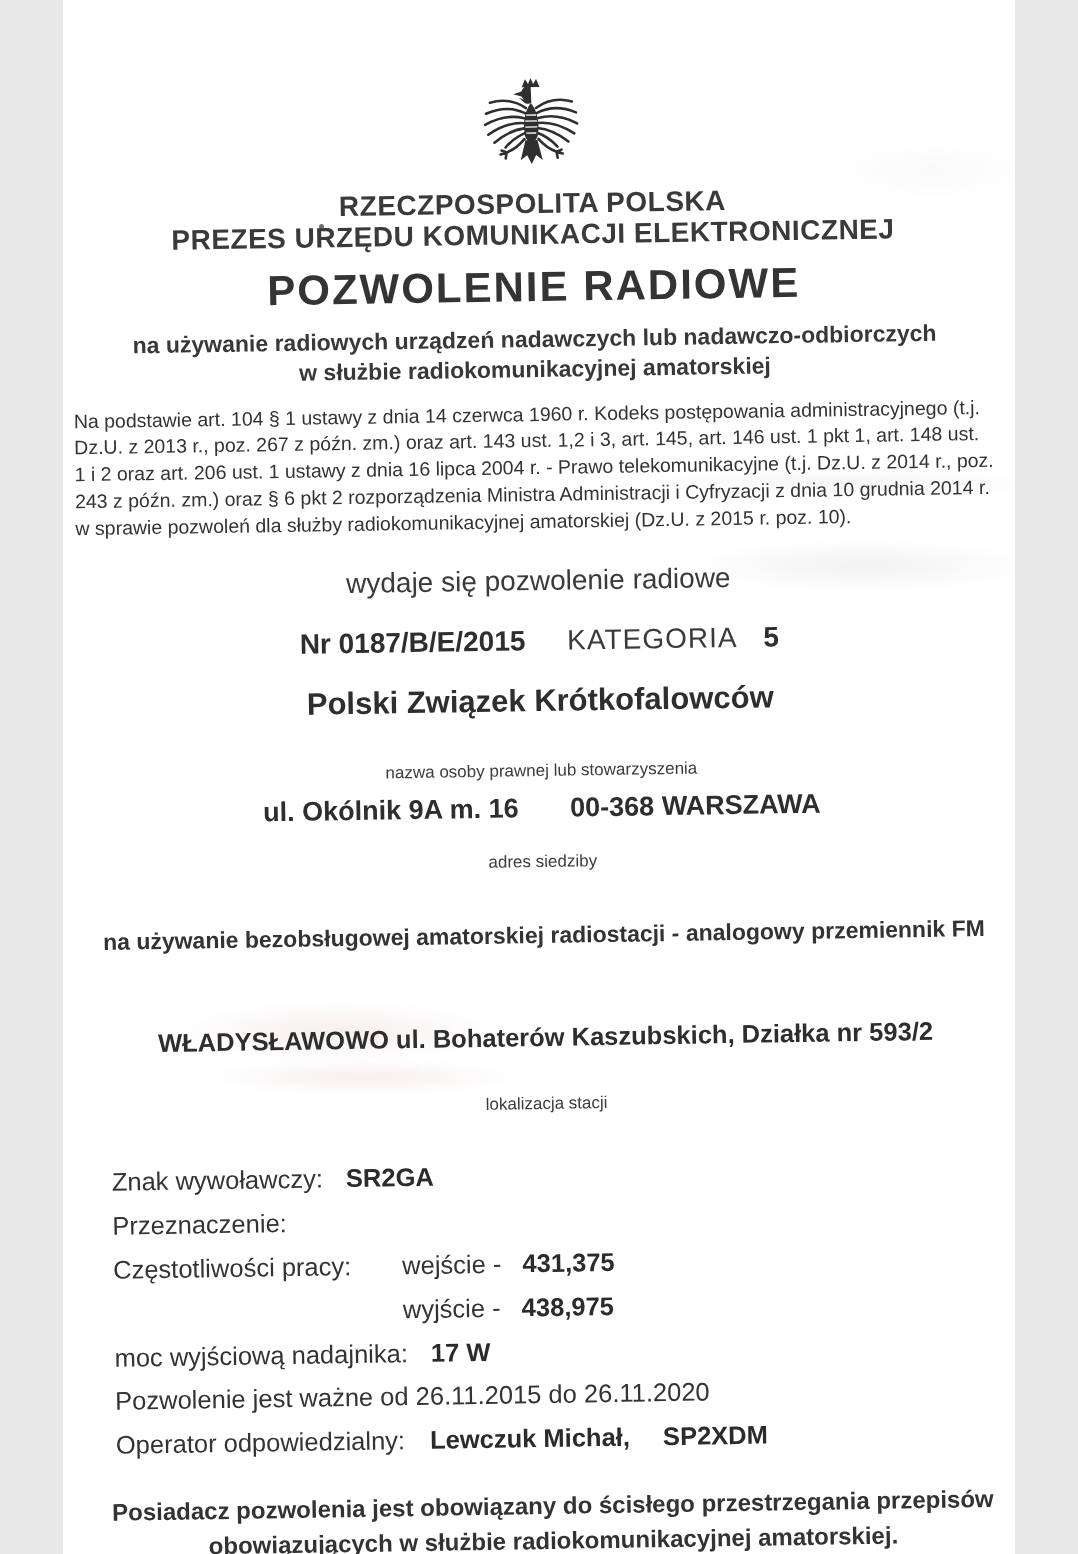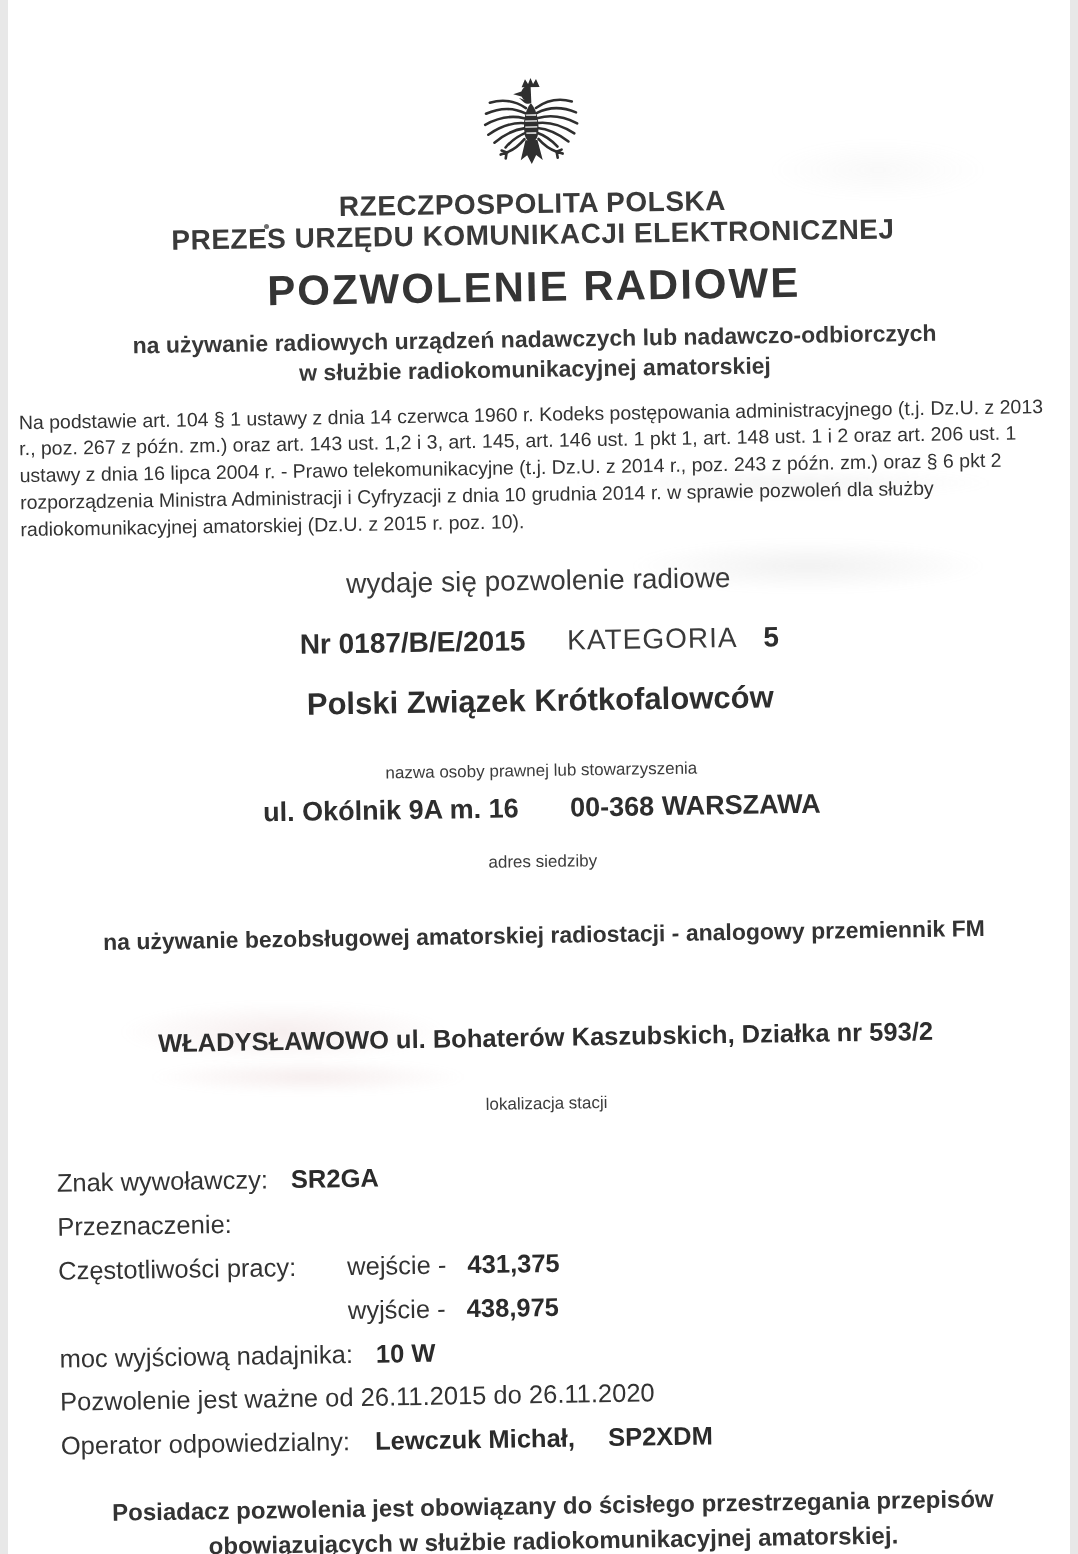--- a/index.html
+++ b/index.html
@@ -1,18 +1,18 @@
 <!DOCTYPE html>
 <html lang="pl"><head>
 <meta charset="utf-8">
 <style>
   html, body { margin: 0; padding: 0; background: #e8e8e8; }
   .page {
     position: relative;
-    width: 1062px;
+    width: 952px;
     height: 1554px;
     margin: 0 auto;
     background: #ffffff;
     overflow: hidden;
     font-family: "Liberation Sans", sans-serif;
     color: #2f2f2f;
   }
   .tilt {
     position: absolute;
     inset: 0;
@@ -249,21 +249,21 @@
         <span class="freq-word">wejście -</span>
         <span class="freq-value">431,375</span>
       </div>
       <div class="detail-row">
         <span class="freq-label"></span>
         <span class="freq-word">wyjście -</span>
         <span class="freq-value">438,975</span>
       </div>
       <div class="detail-row">
         <span>moc wyjściową nadajnika:</span>
-        <span class="value">10 W</span>
+        <span class="value">17 W</span>
       </div>
       <div class="detail-row">
         <span>Pozwolenie jest ważne od 26.11.2015 do 26.11.2020</span>
       </div>
       <div class="detail-row">
         <span>Operator odpowiedzialny:</span>
         <span class="operator-name">Lewczuk Michał,</span>
         <span class="operator-callsign">SP2XDM</span>
       </div>
     </div>

